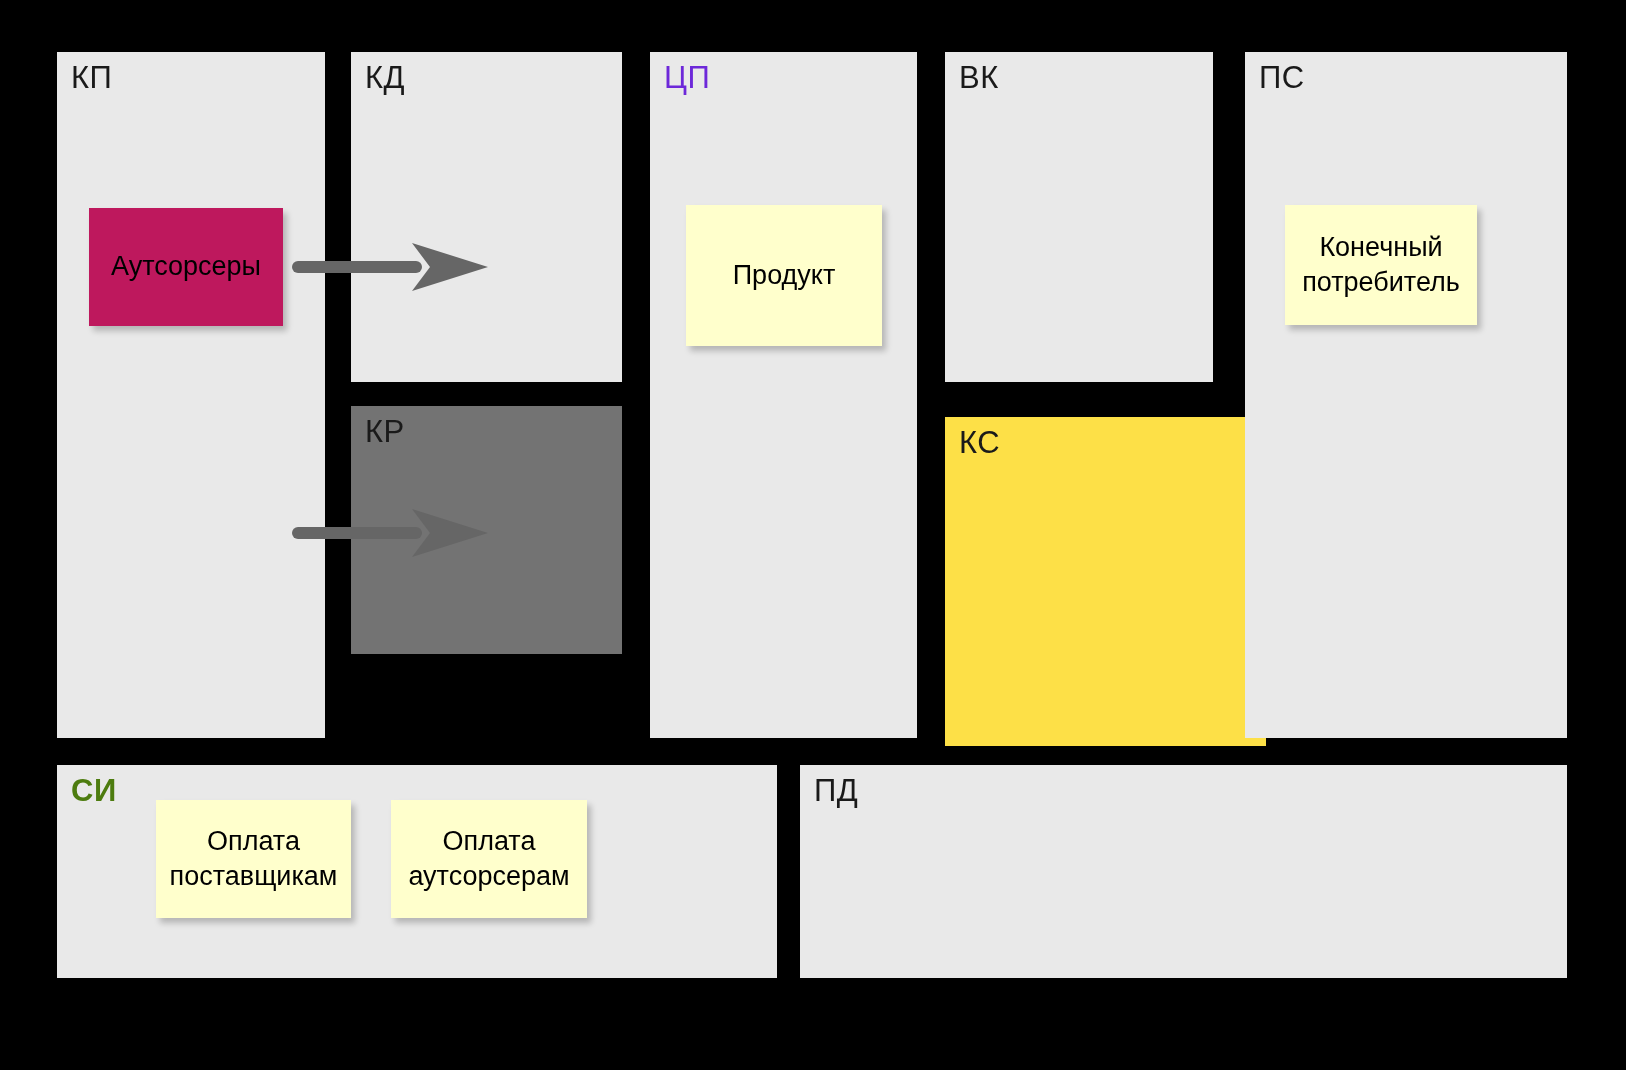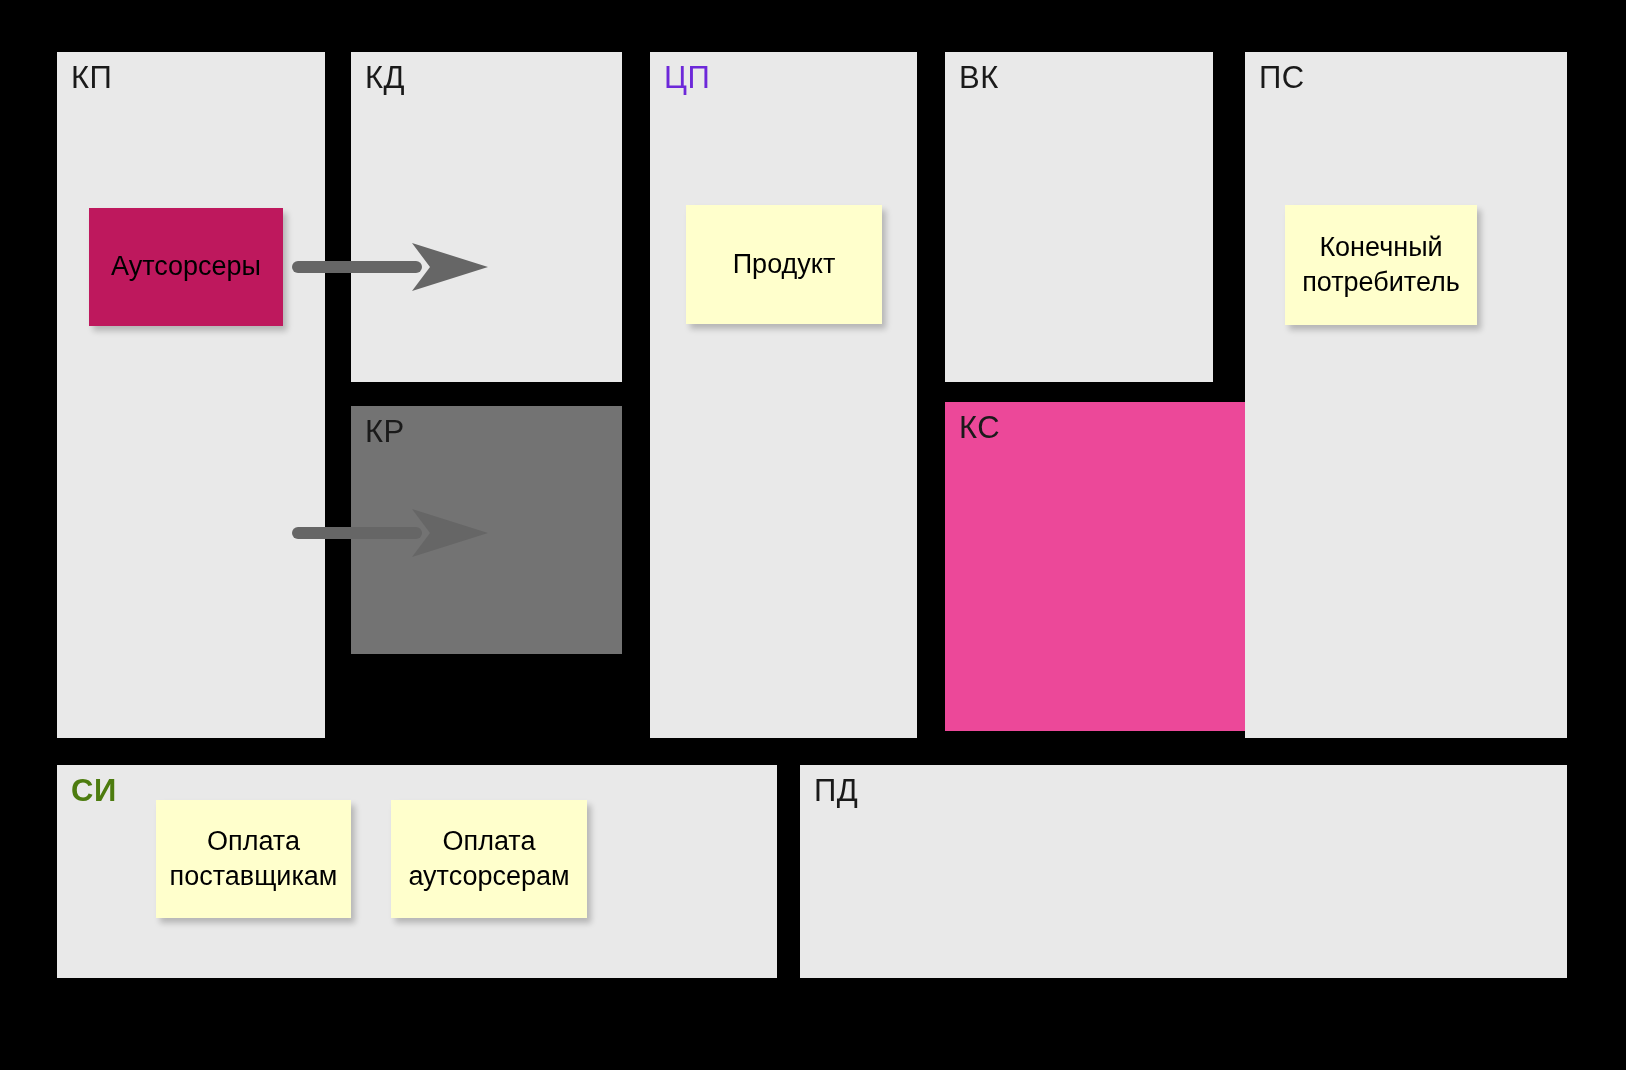--- a/index.html
+++ b/index.html
@@ -65,21 +65,21 @@
     </div>
     <div class="panel" style="left: 351px; top: 406px; width: 271px; height: 248px; background: #737373;">
       <div class="panel-label" style="color: rgb(26, 26, 26);">КР</div>
     </div>
     <div class="panel" style="left: 650px; top: 52px; width: 267px; height: 686px; background: rgb(233, 233, 233);">
       <div class="panel-label" style="color: #6d28d9;">ЦП</div>
     </div>
     <div class="panel" style="left: 945px; top: 52px; width: 268px; height: 330px; background: rgb(233, 233, 233);">
       <div class="panel-label" style="color: rgb(26, 26, 26);">ВК</div>
     </div>
-    <div class="panel" style="left: 945px; top: 402px; width: 321px; height: 329px; background: #ec4899;">
+    <div class="panel" style="left: 945px; top: 417px; width: 321px; height: 329px; background: #fde047;">
       <div class="panel-label" style="color: rgb(26, 26, 26);">КС</div>
     </div>
     <div class="panel" style="left: 1245px; top: 52px; width: 322px; height: 686px; background: rgb(233, 233, 233);">
       <div class="panel-label" style="color: rgb(26, 26, 26);">ПС</div>
     </div>
     <div class="panel" style="left: 57px; top: 765px; width: 720px; height: 213px; background: rgb(233, 233, 233);">
       <div class="panel-label" style="color: #4d7c0f; font-weight: bold;">СИ</div>
     </div>
     <div class="panel" style="left: 800px; top: 765px; width: 767px; height: 213px; background: rgb(233, 233, 233);">
       <div class="panel-label" style="color: rgb(26, 26, 26);">ПД</div>
@@ -88,21 +88,21 @@
       <rect x="0" y="18" width="130" height="12" rx="6" fill="#666666"></rect>
       <path d="M 196 24 L 120 0 L 138 24 L 120 48 Z" fill="#666666"></path>
     </svg>
     <svg class="arrow" width="196" height="48" viewBox="0 0 196 48" style="left: 292px; top: 509px;">
       <rect x="0" y="18" width="130" height="12" rx="6" fill="#666666"></rect>
       <path d="M 196 24 L 120 0 L 138 24 L 120 48 Z" fill="#666666"></path>
     </svg>
     <div class="note" style="left: 89px; top: 208px; width: 194px; height: 118px; background: #be185d;">
       <span>Аутсорсеры</span>
     </div>
-    <div class="note" style="left: 686px; top: 205px; width: 196px; height: 119px; background: rgb(255, 255, 204);">
+    <div class="note" style="left: 686px; top: 205px; width: 196px; height: 141px; background: rgb(255, 255, 204);">
       <span>Продукт</span>
     </div>
     <div class="note" style="left: 1285px; top: 205px; width: 192px; height: 120px; background: rgb(255, 255, 204);">
       <span>Конечный потребитель</span>
     </div>
     <div class="note" style="left: 156px; top: 800px; width: 195px; height: 118px; background: rgb(255, 255, 204);">
       <span>Оплата поставщикам</span>
     </div>
     <div class="note" style="left: 391px; top: 800px; width: 196px; height: 118px; background: rgb(255, 255, 204);">
       <span>Оплата аутсорсерам</span>

